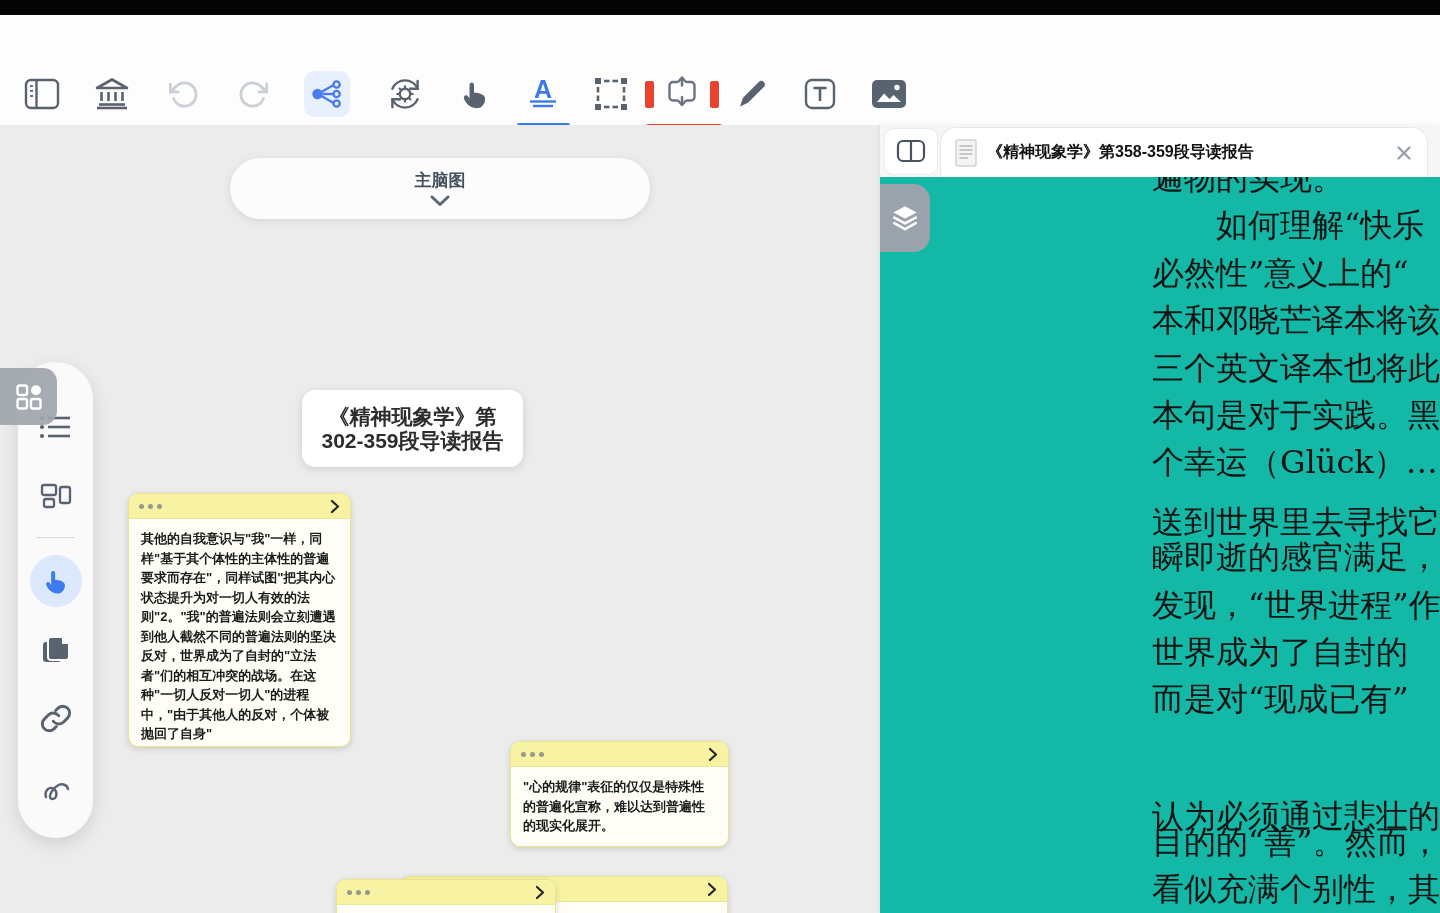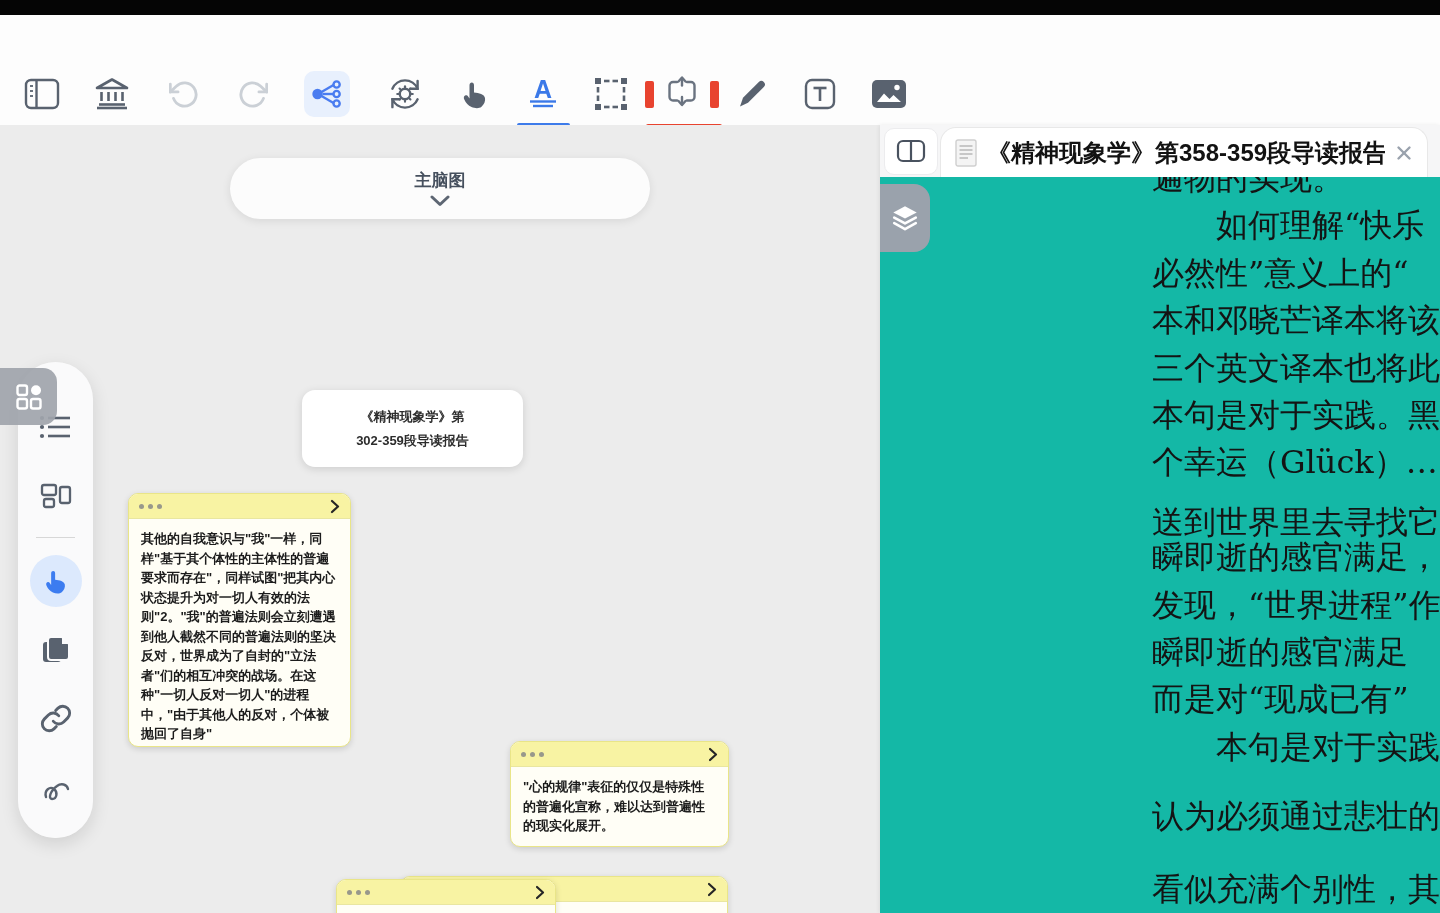--- a/index.html
+++ b/index.html
@@ -22,21 +22,21 @@
   .canvas { position:absolute; left:0; top:125px; width:880px; height:788px; background:#ececec; overflow:hidden;padding-left:44px; }
 
   .map-pill { position:absolute; left:230px; top:33px; width:420px; height:61px; background:#fcfcfc;
               border-radius:31px; box-shadow:0 2px 10px rgba(0,0,0,.09); display:flex; flex-direction:column;
               align-items:center; padding-top:11px; gap:3px; cursor:pointer; }
   .map-pill .lbl { font-size:17px; font-weight:700; color:#46505e; }
 
   .root-node { position:absolute; left:302px; top:265px; width:221px; height:77px; background:#ffffff;
                border-radius:13px; box-shadow:0 2px 8px rgba(0,0,0,.13); display:flex; flex-direction:column;
                align-items:center; justify-content:center; cursor:pointer; }
-  .root-node div { font-size:13px; font-weight:700; color:#2d2d2d; line-height:24px; }
+  .root-node div { font-size:21px; font-weight:700; color:#2d2d2d; line-height:24px; }
 
   .note { position:absolute; background:#fffef6; border:1px solid #e9e588; border-radius:10px;
           box-shadow:0 2px 6px rgba(0,0,0,.14); overflow:hidden; cursor:pointer; }
   .note-head { height:25px; background:#f8f3a3; border-bottom:1px solid #e9e6a0; display:flex;
                align-items:center; justify-content:space-between; padding:0 10px; }
   .dots { display:flex; gap:4px; }
   .dots i { width:5px; height:5px; border-radius:50%; background:#98988b; display:block; }
   .note-body { padding:10px 12px; font-size:13px; line-height:19.5px; font-weight:600; color:#1c1c1c; }
   .note1 { left:128px; top:368px; width:223px; height:254px; }
   .note2 { left:510px; top:616px; width:219px; height:106px; }
@@ -59,21 +59,21 @@
   .doc-line { position:absolute; left:272px; white-space:nowrap; font-family:"DejaVu Serif", serif;
               font-size:32px; line-height:40px; color:#141414; }
   .doc-line.indent { padding-left:64px; }
 
   .tabbar { position:absolute; left:0; top:0; width:560px; height:52px; background:#f6f6f7; z-index:4; }
   .split-btn { position:absolute; left:4px; top:3px; width:54px; height:47px; background:#fff; border:1px solid #ececee;
                border-radius:10px; display:flex; align-items:center; justify-content:center; cursor:pointer; }
   .doc-tab { position:absolute; left:60px; top:2px; width:488px; height:50px; background:#fff;
              border:1px solid #e8e8e8; border-bottom:none; border-radius:16px 16px 0 0;
              display:flex; align-items:center; padding:0 14px; gap:10px; cursor:pointer; }
-  .doc-tab .title { font-size:24px; font-weight:700; color:#121212; white-space:nowrap; overflow:hidden; flex:1; }
+  .doc-tab .title { font-size:16px; font-weight:700; color:#121212; white-space:nowrap; overflow:hidden; flex:1; }
   .close-x { margin-left:auto; display:flex; align-items:center; cursor:pointer; }
   .layers-tab { position:absolute; left:0; top:59px; width:50px; height:68px; background:#9aa2ac;
                 border-radius:0 16px 16px 0; display:flex; align-items:center; justify-content:center; cursor:pointer; z-index:5; }
 </style>
 </head>
 <body>
 
 <div class="app">
 
   <div class="statusbar"></div>
@@ -378,24 +378,24 @@
         <div class="doc-line" style="top: 33px;">遍物的实现。</div>
         <div class="doc-line indent" style="top: 80.4px;">如何理解“快乐</div>
         <div class="doc-line" style="top: 175.2px;">本和邓晓芒译本将该</div>
         <div class="doc-line" style="top: 127.8px;">必然性”意义上的“</div>
         <div class="doc-line" style="top: 222.6px;">三个英文译本也将此</div>
         <div class="doc-line" style="top: 270px;">本句是对于实践。黑格</div>
         <div class="doc-line" style="top: 317.4px;">个幸运（Glück）……</div>
         <div class="doc-line" style="top: 364.8px; margin-top: 12px;">送到世界里去寻找它</div>
         <div class="doc-line" style="top: 412.2px;">瞬即逝的感官满足，而</div>
         <div class="doc-line" style="top: 459.6px;">发现，“世界进程”作</div>
-        <div class="doc-line" style="top: 507px;">瞬即逝的感官满足</div>
+        <div class="doc-line" style="top: 507px;">世界成为了自封的</div>
         <div class="doc-line" style="top: 554.4px;">而是对“现成已有”</div>
-        <div class="doc-line indent" style="top: 601.8px;">本句是对于实践</div>
         <div class="doc-line" style="top: 647px; margin-top: 24px;">认为必须通过悲壮的</div>
+        <div class="doc-line" style="top: 696.6px;">目的的“善”。然而，</div>
         <div class="doc-line" style="top: 744px;">看似充满个别性，其</div>
       </div>
 
     <div class="tabbar">
       <div class="split-btn">
         <svg width="36" height="33" viewBox="0 0 36 33">
           <g stroke="#49525f" stroke-width="2.2" fill="none">
             <rect x="5" y="6" width="26" height="20" rx="5"></rect>
             <line x1="18" y1="6" x2="18" y2="26"></line>
           </g>

